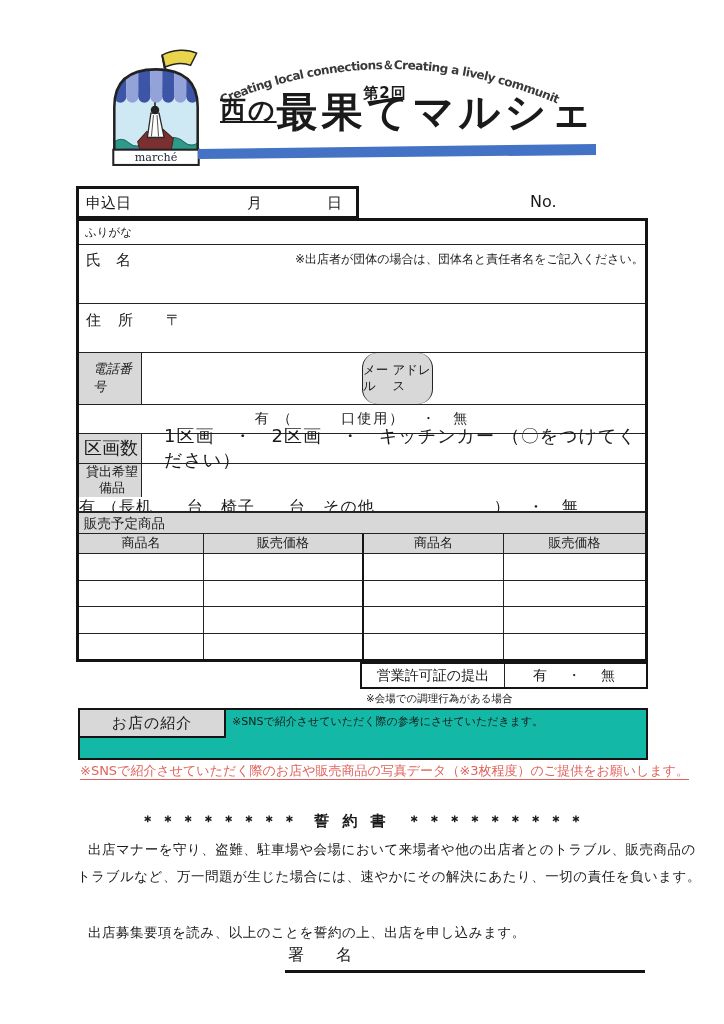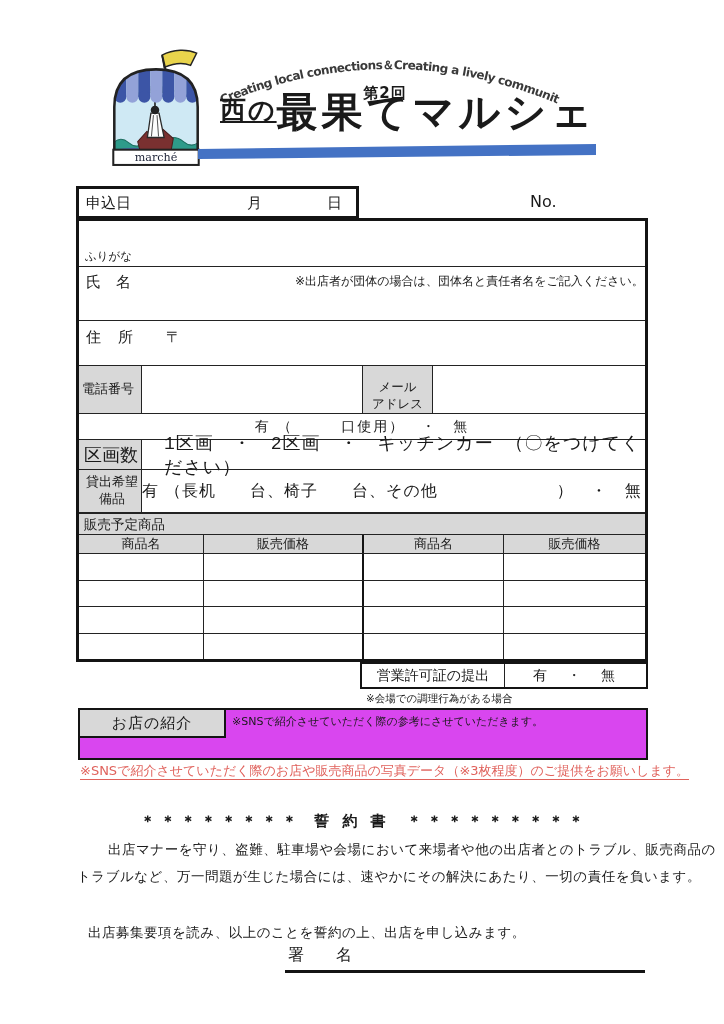--- a/index.html
+++ b/index.html
@@ -22,75 +22,75 @@
   .gray { background:#d8d8d8; }
   .appbox { left:76px; top:186px; width:283px; height:33px; }
   .appbox-inner { position:relative; width:100%; height:100%; font-size:15px; }
   .appbox-inner .lbl { position:absolute; left:7px; top:5px; }
   .appbox-inner .m { position:absolute; left:168px; top:5px; }
   .appbox-inner .d { position:absolute; left:248px; top:5px; }
   .no-label { position:absolute; left:530px; top:192px; font-size:16px; }
 
   .main-table { left:76px; top:218px; width:572px; height:444px; display:flex; flex-direction:column; }
   .trow { display:flex; width:100%; border-top:1.5px solid #232323; position:relative; }
-  .trow.first { border-top:none;margin-top:24px; }
+  .trow.first { border-top:none; }
   .cell-label { border-right:1.5px solid #232323; display:flex; align-items:center; padding-left:5px; }
   .fill { flex:1; }
 
   .r-furigana { height:24px; font-size:11px; align-items:flex-start; }
   .r-furigana .lbl { padding:4px 0 0 6px; font-size:11.5px; }
   .r-name { height:60px; }
   .r-name .lbl { position:absolute; left:7px; top:6px; font-size:15px; }
   .r-name .note { position:absolute; left:216px; top:6px; font-size:12px; }
   .r-addr { height:50px; }
   .r-addr .lbl { position:absolute; left:7px; top:7px; font-size:15px; letter-spacing:1px; }
   .r-phone { height:54px; }
-  .r-phone .plabel { width:63px; font-size:13px; padding-left:3px; }
+  .r-phone .plabel { width:63px; font-size:13px; padding-left:14px;font-style:italic; }
   .r-phone .pinput { width:220px; }
   .r-phone .email-label { width:71px; border-left:1.5px solid #232323; border-right:1.5px solid #232323;
-      display:flex; flex-direction:column; justify-content:flex-end; align-items:center; font-size:12.5px; line-height:1.35; }
+      display:flex; flex-direction:row; justify-content:space-between; align-items:center; font-size:12.5px; line-height:1.35;border-radius:15px; }
   .r-outlet { height:29px; font-size:14px; }
   .r-outlet .olabel { width:128px; font-size:14px; }
   .r-outlet .oval { flex:1; display:flex; align-items:center; justify-content:center; letter-spacing:2px; }
   .r-plots { height:30px; font-size:18px; }
   .r-plots .plabel2 { width:63px; }
-  .r-plots .pval { flex:1; display:flex; align-items:center; padding-left:22px; letter-spacing:1px;font-family:Liberation Mono, monospace; }
-  .r-rental { height:48px; }
+  .r-plots .pval { flex:1; display:flex; align-items:center; padding-left:22px; letter-spacing:1px; }
+  .r-rental { height:48px;flex-direction:column; }
   .r-rental .rlabel { width:63px; font-size:13px; display:flex; flex-direction:column; justify-content:center; line-height:1.3; padding-left:4px; }
   .r-rental .rval { flex:1; display:flex; align-items:center; font-size:16px; letter-spacing:1px; }
   .r-prodhdr { height:22px; border-top:2px solid #232323; }
   .r-prodhdr .ptitle { width:100%; font-size:13.5px; padding:2px 0 0 5px; }
   .r-colhdr { height:21px; }
   .pcell { display:flex; align-items:center; justify-content:center; font-size:13px; }
   .pc1 { width:124px; }
   .pc2 { width:159px; border-left:1.5px solid #232323; }
   .pc3 { width:141px; border-left:2.5px solid #141414; }
   .pc4 { flex:1; border-left:1.5px solid #232323; }
   .prow { display:flex; width:100%; border-top:1.5px solid #232323; height:26.5px; }
 
   .permit-box { position:absolute; left:360px; top:662px; width:288px; height:27px; border:2px solid #141414;
       display:flex; background:#fff; }
   .permit-box .pl { width:143px; border-right:1.5px solid #232323; display:flex; align-items:center; justify-content:center; font-size:14px; }
   .permit-box .pv { flex:1; display:flex; align-items:center; justify-content:center; font-size:14px; letter-spacing:3px; }
   .permit-note { position:absolute; left:366px; top:692px; font-size:10.5px; }
 
-  .intro-box { position:absolute; left:78px; top:708px; width:570px; height:52px; border:2.5px solid #141414; background:#d946ef; }
+  .intro-box { position:absolute; left:78px; top:708px; width:570px; height:52px; border:2.5px solid #141414; background:#14b8a6; }
   .intro-label { position:absolute; left:0; top:0; width:146px; height:28px; background:#d8d8d8;
       border-right:2px solid #141414; border-bottom:2px solid #141414;
       display:flex; align-items:center; justify-content:center; font-size:15px; letter-spacing:1px; }
   .intro-note { position:absolute; left:152px; top:4px; font-size:11px; }
 
   .photo-request { position:absolute; left:80px; top:762px; font-size:13px; color:#e0625c; }
   .photo-request span { border-bottom:1.5px solid #e0625c; padding-bottom:1px; }
 
   .pledge-heading { position:absolute; left:76px; top:812px; width:572px; text-align:center;
       font-size:15px; font-weight:bold; white-space:nowrap; }
   .pledge-heading .ttl { margin:0 12px; letter-spacing:4px; }
   .pledge-line { position:absolute; font-size:13.5px; letter-spacing:0.5px; white-space:nowrap; }
-  .pl1 { left:88px; top:841px;margin-left:20px; }
+  .pl1 { left:88px; top:841px; }
   .pl2 { left:77px; top:868px; }
   .pl3 { left:88px; top:896px;margin-top:28px; }
 
   .sig-label { position:absolute; left:288px; top:945px; font-size:16px; }
   .sig-line { position:absolute; left:285px; top:970px; width:360px; height:3px; background:#141414; }
 </style>
 </head>
 <body>
 
 <div class="page">

